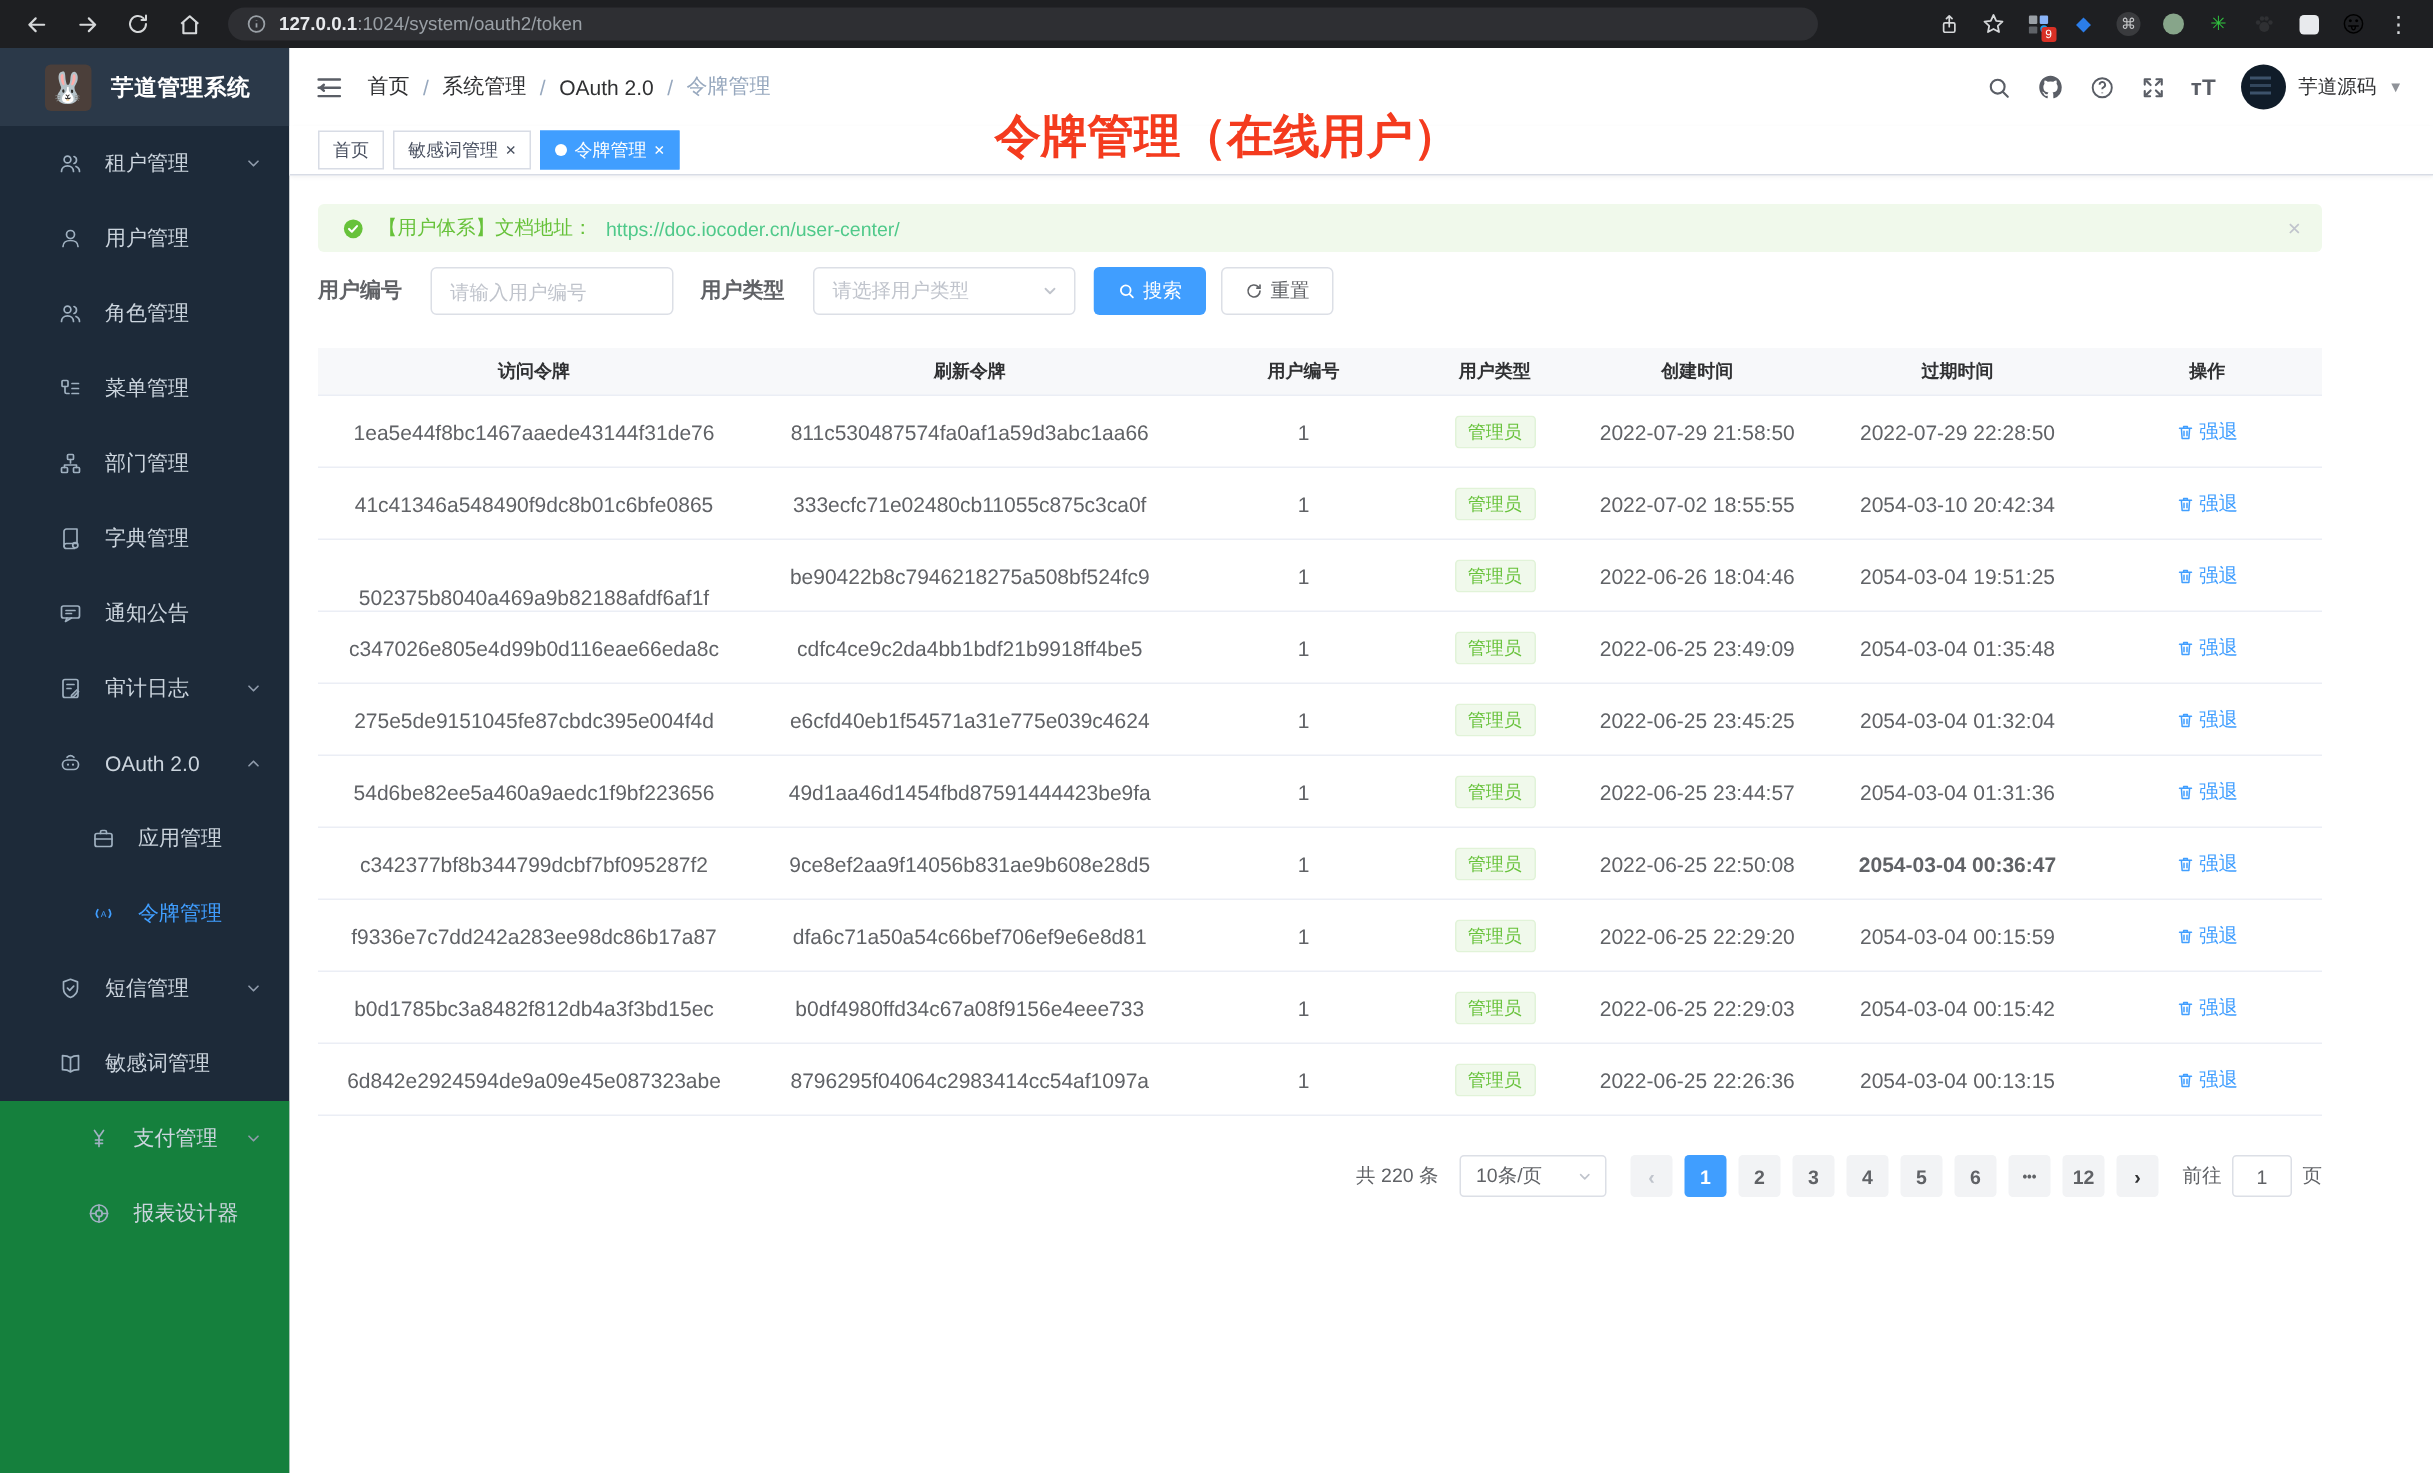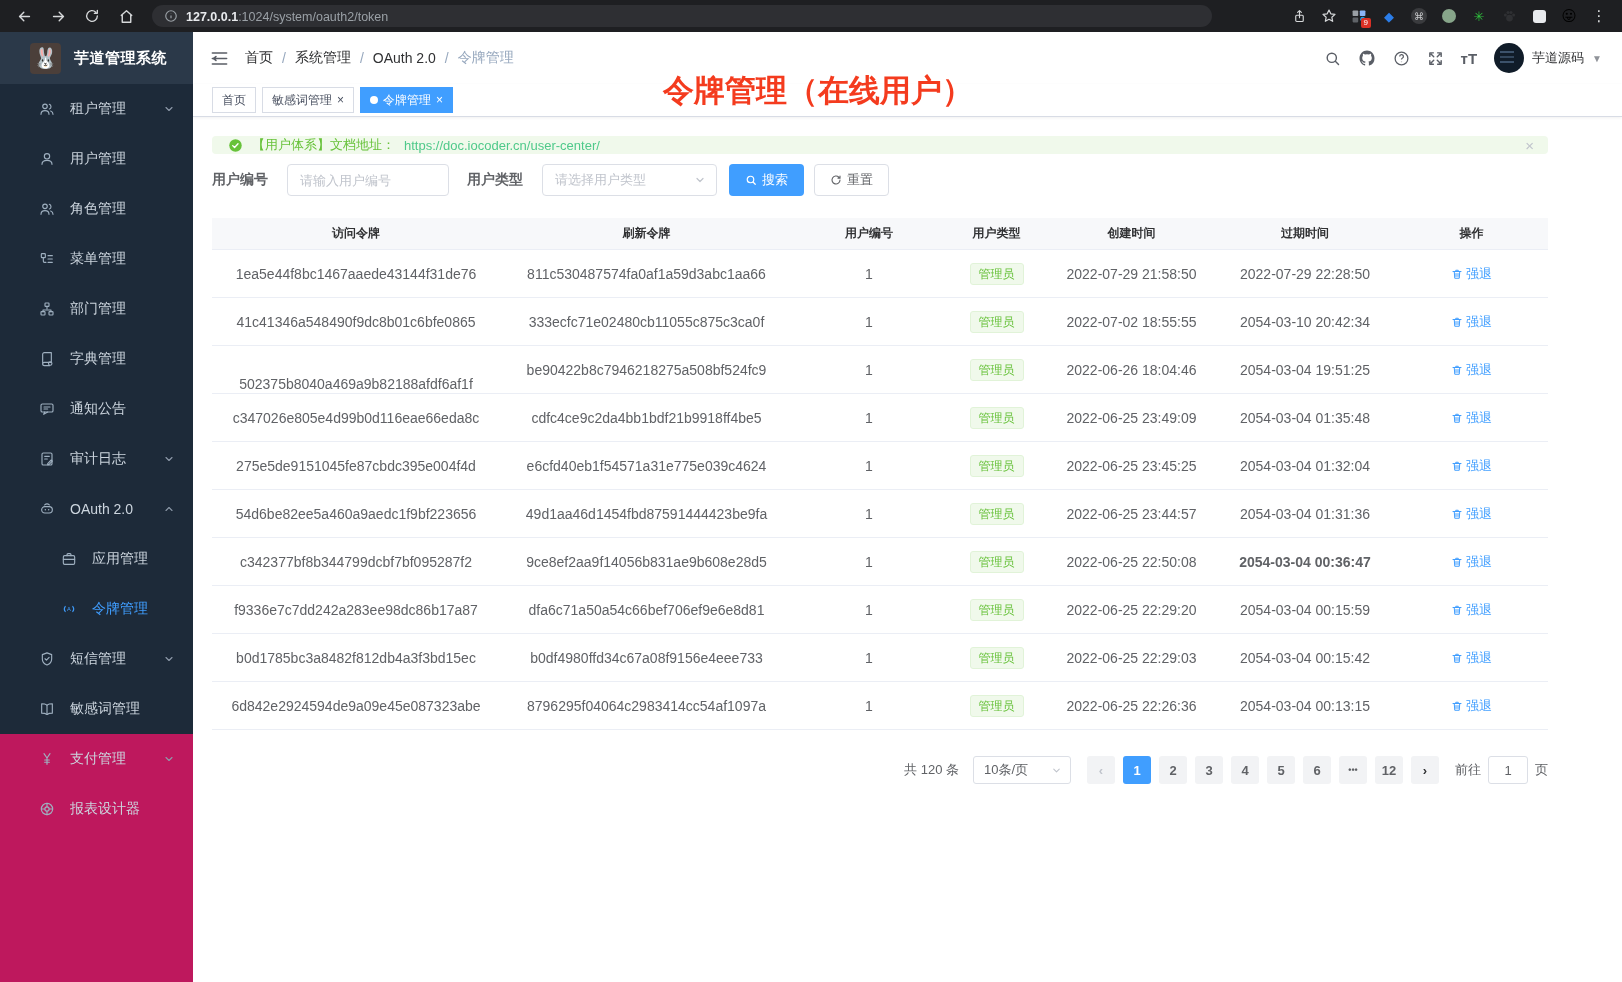--- a/index.html
+++ b/index.html
@@ -19,21 +19,21 @@
   .gray-green { width:14px; height:14px; border-radius:50%; background:#87a58a; }
   .white-sq { width:13px; height:13px; background:#e8eaed; border-radius:3px; }
 
   
   .app { display:flex; height:950px; }
   .sidebar { width:193px; flex:none; display:flex; flex-direction:column; background:#1d2a39; }
   .logo { height:52px; background:#2b3949; display:flex; align-items:center; padding-left:30px; gap:13px; flex:none; }
   .logo .logo-img { width:31px; height:31px; border-radius:4px; background:#4b3f3a; display:flex; align-items:center; justify-content:center; font-size:20px; overflow:hidden; }
   .logo .logo-title { color:#fff; font-size:15px; font-weight:700; letter-spacing:.5px; }
   .menu-top { flex:none; }
-  .menu-bottom { flex:1; background:#be185d; }
+  .menu-bottom { flex:1; background:#15803d;padding-left:19px; }
   .side-item { height:50px; display:flex; align-items:center; padding:0 18px 0 38px; color:#ccd5de; font-size:14px; cursor:pointer; position:relative; }
   .side-item .s-ico { width:18px; display:flex; justify-content:center; color:#9fb0c0; margin-right:14px; flex:none; font-style:normal; }
   .side-item.indent { padding-left:60px; }
   .side-item.active, .side-item.active .s-ico { color:#409eff; }
   .side-item .chev { margin-left:auto; color:#8f9bab; display:flex; }
   .chev.up svg { transform:rotate(180deg); }
 
   .main { flex:1; position:relative; background:#fff; }
 
   
@@ -55,21 +55,21 @@
   .tag { height:26px; border:1px solid #d8dce5; background:#fff; color:#495060; font-size:12px; display:flex; align-items:center; padding:0 9px; gap:5px; cursor:pointer; }
   .tag .dot { width:8px; height:8px; border-radius:50%; background:#fff; display:none; }
   .tag.active { background:#409eff; border-color:#409eff; color:#fff; }
   .tag.active .dot { display:block; }
   .tag .x { font-size:12px; line-height:1; }
 
   .annotation { position:absolute; top:38px; left:470px; font-size:31px; font-weight:700; color:#f43b1e; z-index:60; pointer-events:none; white-space:nowrap; }
 
   
   .content { padding:19px 74px 0 19px; }
-  .alert { height:18px; background:#f0f9eb; border-radius:4px; display:flex; align-items:center; padding:0 16px; gap:9px; position:relative; }
+  .alert { height:32px; background:#f0f9eb; border-radius:4px; display:flex; align-items:center; padding:0 16px; gap:9px; position:relative; }
   .alert .a-text { color:#67c23a; font-size:13px; }
   .alert .a-link { color:#4fc98a; font-size:13px; text-decoration:none; }
   .alert .a-close { position:absolute; right:14px; color:#c0c4cc; font-size:15px; cursor:pointer; }
 
   .filters { margin-top:10px; display:flex; align-items:center; height:32px; }
   .f-label { font-size:14px; font-weight:700; color:#606266; margin-right:19px; }
   .f-input { width:162px; height:32px; border:1px solid #dcdfe6; border-radius:4px; padding:0 12px; font-size:13px; color:#606266; outline:none; margin-right:18px; font-family:inherit; }
   .f-input::placeholder { color:#c0c4cc; }
   .f-select { width:175px; height:32px; border:1px solid #dcdfe6; border-radius:4px; padding:0 10px 0 12px; font-size:13px; color:#c0c4cc; display:flex; align-items:center; justify-content:space-between; margin-right:12px; cursor:pointer; }
   .btn { height:32px; border-radius:4px; font-size:13px; display:inline-flex; align-items:center; gap:5px; padding:0 15px; cursor:pointer; border:1px solid transparent; }
@@ -649,21 +649,21 @@
                       <path d="M10 11v6M14 11v6"></path>
                     </svg>
                   </span>
                   <span>强退</span>
                 </span></div>
             </div>
           </div>
       </div>
 
       <div class="pagination">
-        <span class="pg-total">共 120 条</span>
+        <span class="pg-total">共 220 条</span>
         <div class="pg-size">
           <span>10条/页</span>
           <span style="color:#c0c4cc">
               <svg viewBox="0 0 24 24" width="11" height="11" fill="none" stroke="currentColor" stroke-width="2.4" stroke-linecap="round" stroke-linejoin="round">
                 <path d="M6 9l6 6 6-6"></path>
               </svg>
             </span>
         </div>
         <span class="pg-btn arrow disabled" style="margin-left:0">‹</span>
         <span id="pg-pages" style="display:flex">

